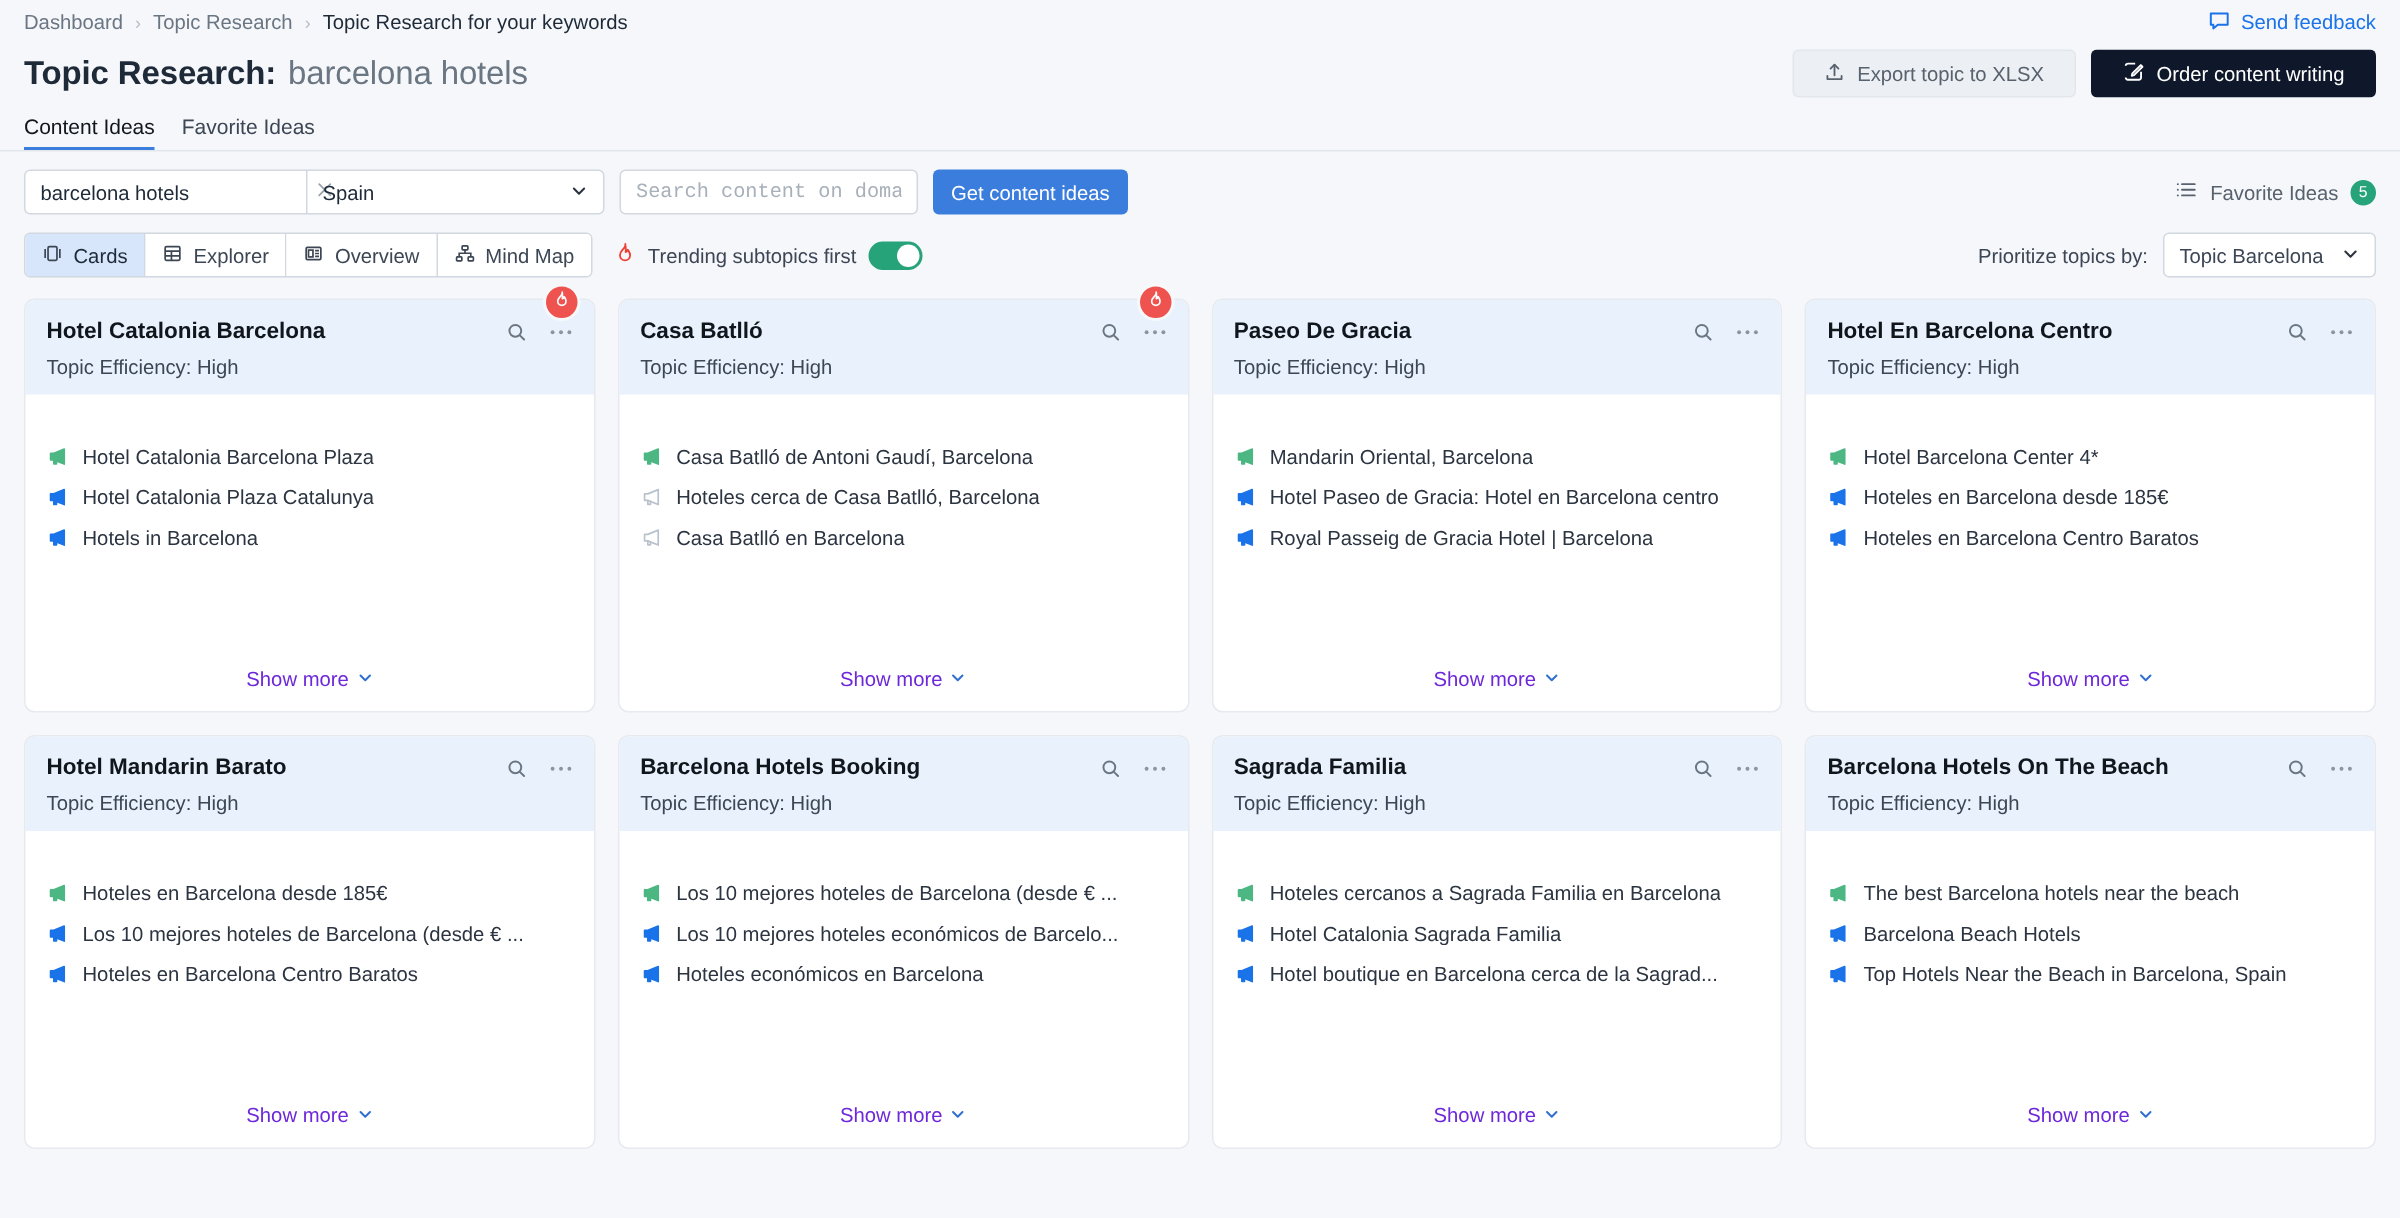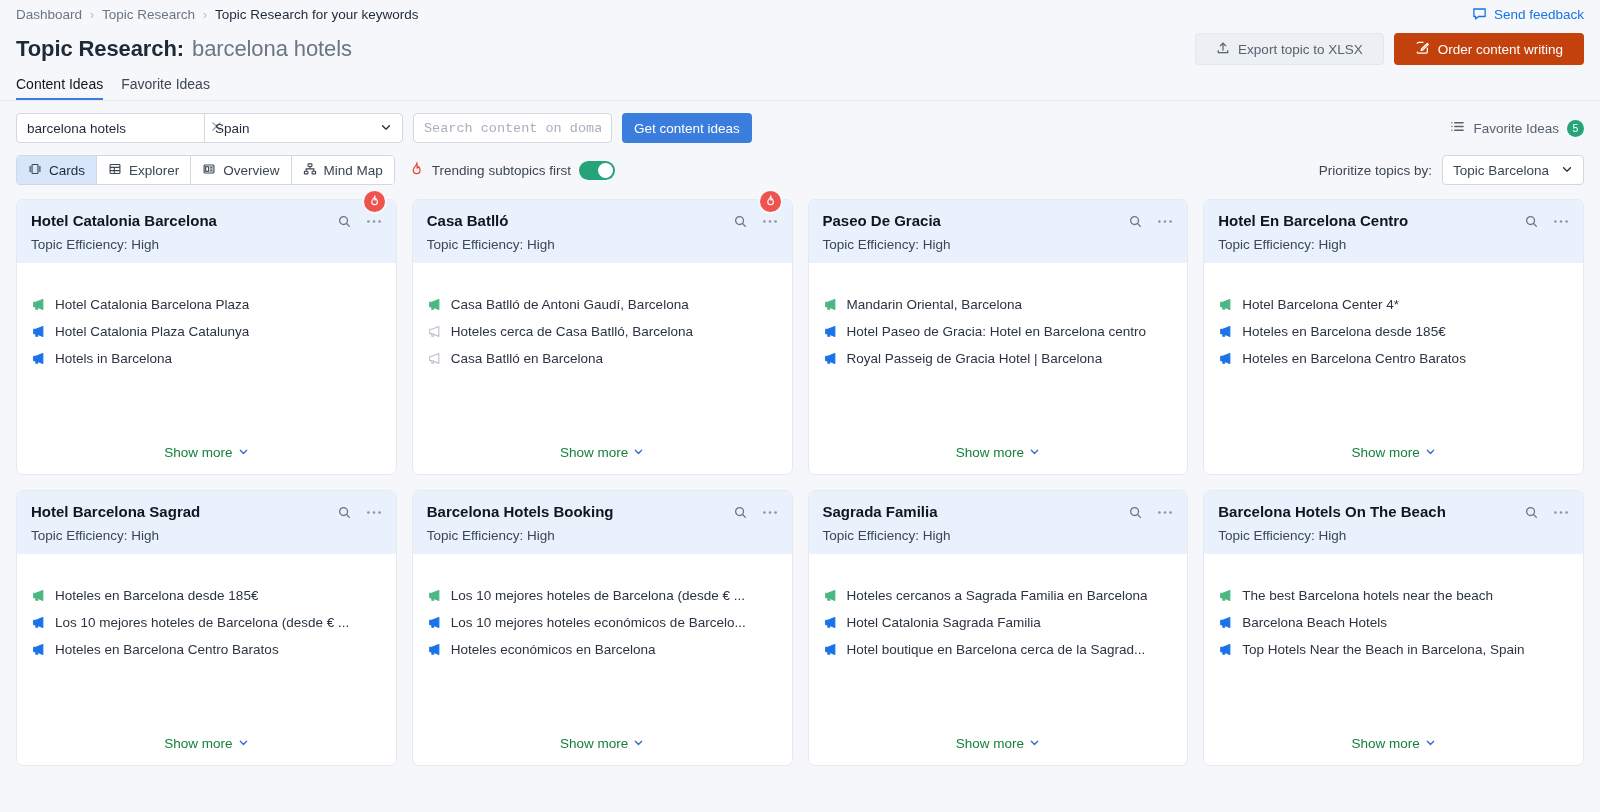--- a/index.html
+++ b/index.html
@@ -90,21 +90,21 @@
     cursor: pointer;
     border: 1px solid transparent;
     white-space: nowrap;
   }
   .btn-ghost {
     background: #eceff3;
     color: #58626e;
     border-color: #e3e7ec;
   }
   .btn-green {
-    background: #c2410c;
+    background: #0f172a;
     color: #ffffff;
   }
 
   
   .tabs {
     display: flex;
     gap: 18px;
     padding: 8px 16px 0 16px;
     border-bottom: 1px solid #e3e7ec;
     height: 33px;
@@ -390,21 +390,21 @@
   .idea .txt {
     overflow: hidden;
     text-overflow: ellipsis;
   }
   .megaphone { flex-shrink: 0; line-height: 0; }
 
   .show-more {
     margin-top: auto;
     text-align: center;
     padding-bottom: 14px;
-    color: #15803d;
+    color: #6d28d9;
     font-size: 13.5px;
     cursor: pointer;
     display: flex;
     align-items: center;
     justify-content: center;
     gap: 5px;
   }
 </style>
 </head>
 <body>
@@ -770,21 +770,21 @@
           <span>Show more</span>
           <span><svg width="11" height="11" viewBox="0 0 14 14" fill="none" stroke="#2f6fd0" stroke-width="1.7" stroke-linecap="round" stroke-linejoin="round">
               <path d="M3 5.5L7 9.5l4-4"></path>
             </svg></span>
         </div>
       </div>
     </div>
     <div class="card">
       <div class="card-head">
         <div class="card-head-top">
-          <div class="card-title">Hotel Barcelona Sagrad</div>
+          <div class="card-title">Hotel Mandarin Barato</div>
           <div class="card-head-icons">
             <span class="icon-btn"><svg width="15" height="15" viewBox="0 0 16 16" fill="none" stroke="#6b7683" stroke-width="1.4" stroke-linecap="round">
                 <circle cx="7" cy="7" r="4.2"></circle>
                 <path d="M10.2 10.2l3 3"></path>
               </svg></span>
             <span class="icon-btn"><svg width="16" height="5" viewBox="0 0 16 5" fill="#8b949f">
                 <circle cx="2.4" cy="2.5" r="1.3"></circle>
                 <circle cx="8" cy="2.5" r="1.3"></circle>
                 <circle cx="13.6" cy="2.5" r="1.3"></circle>
               </svg></span>

